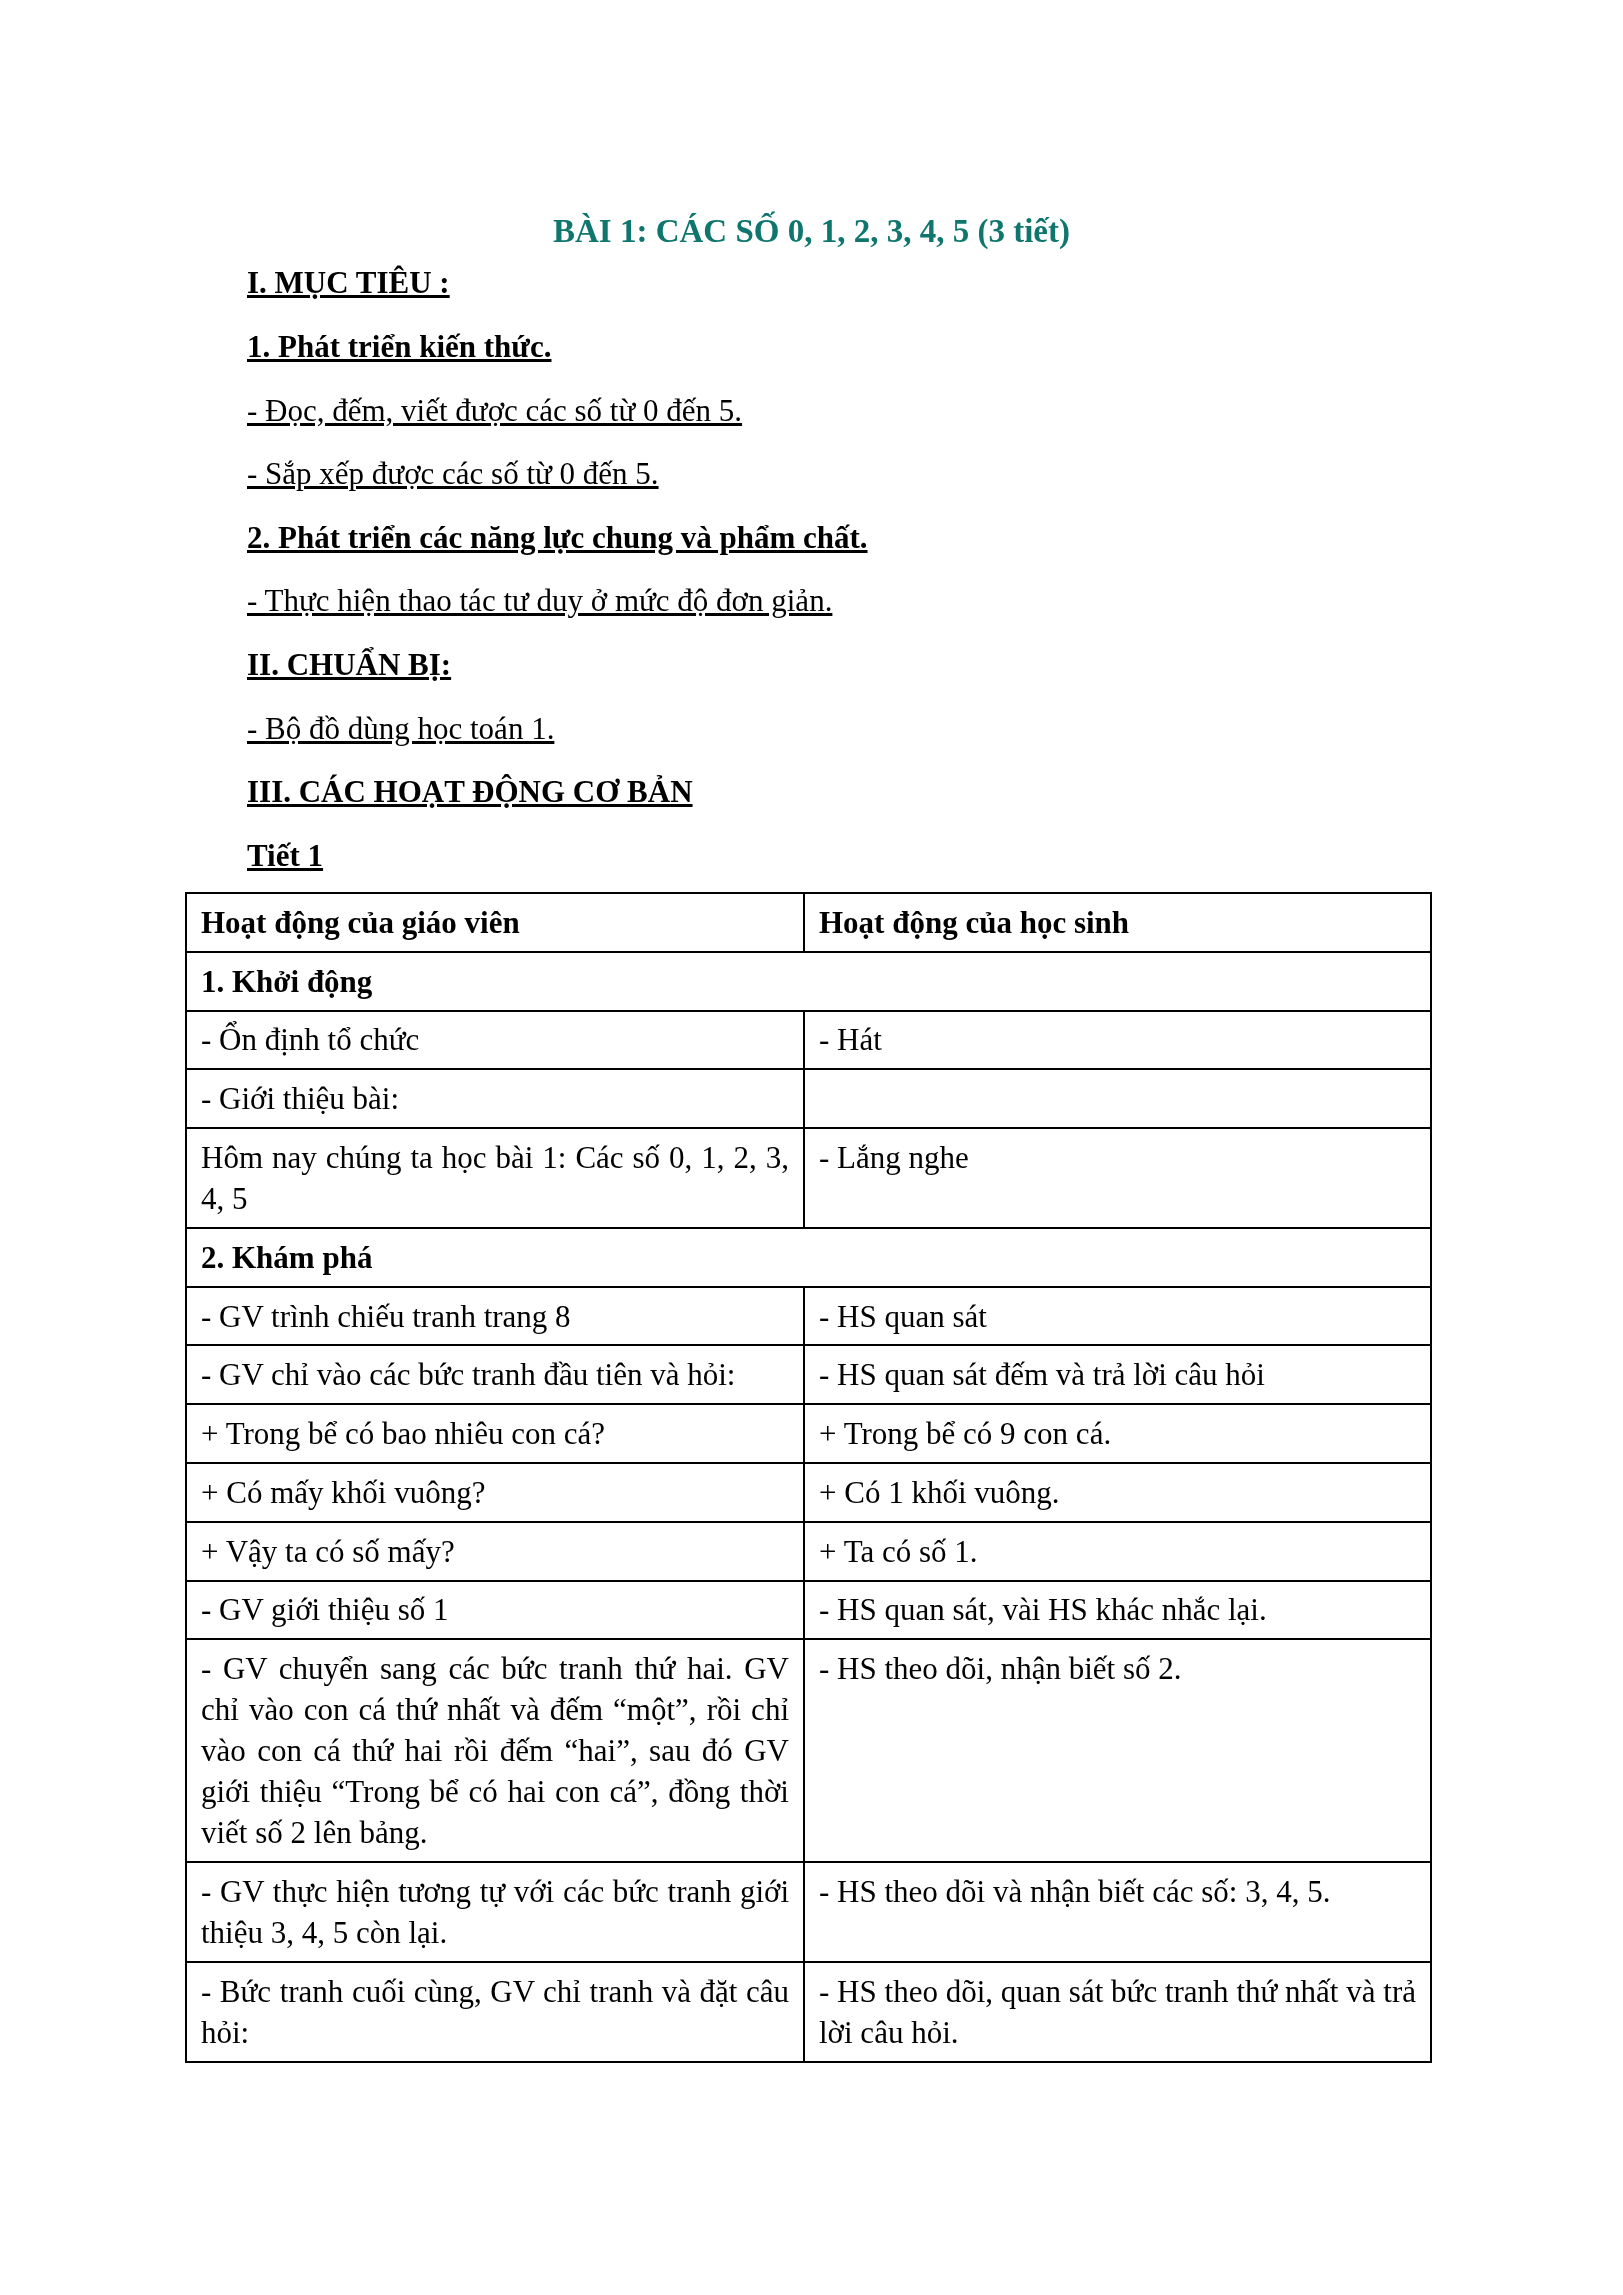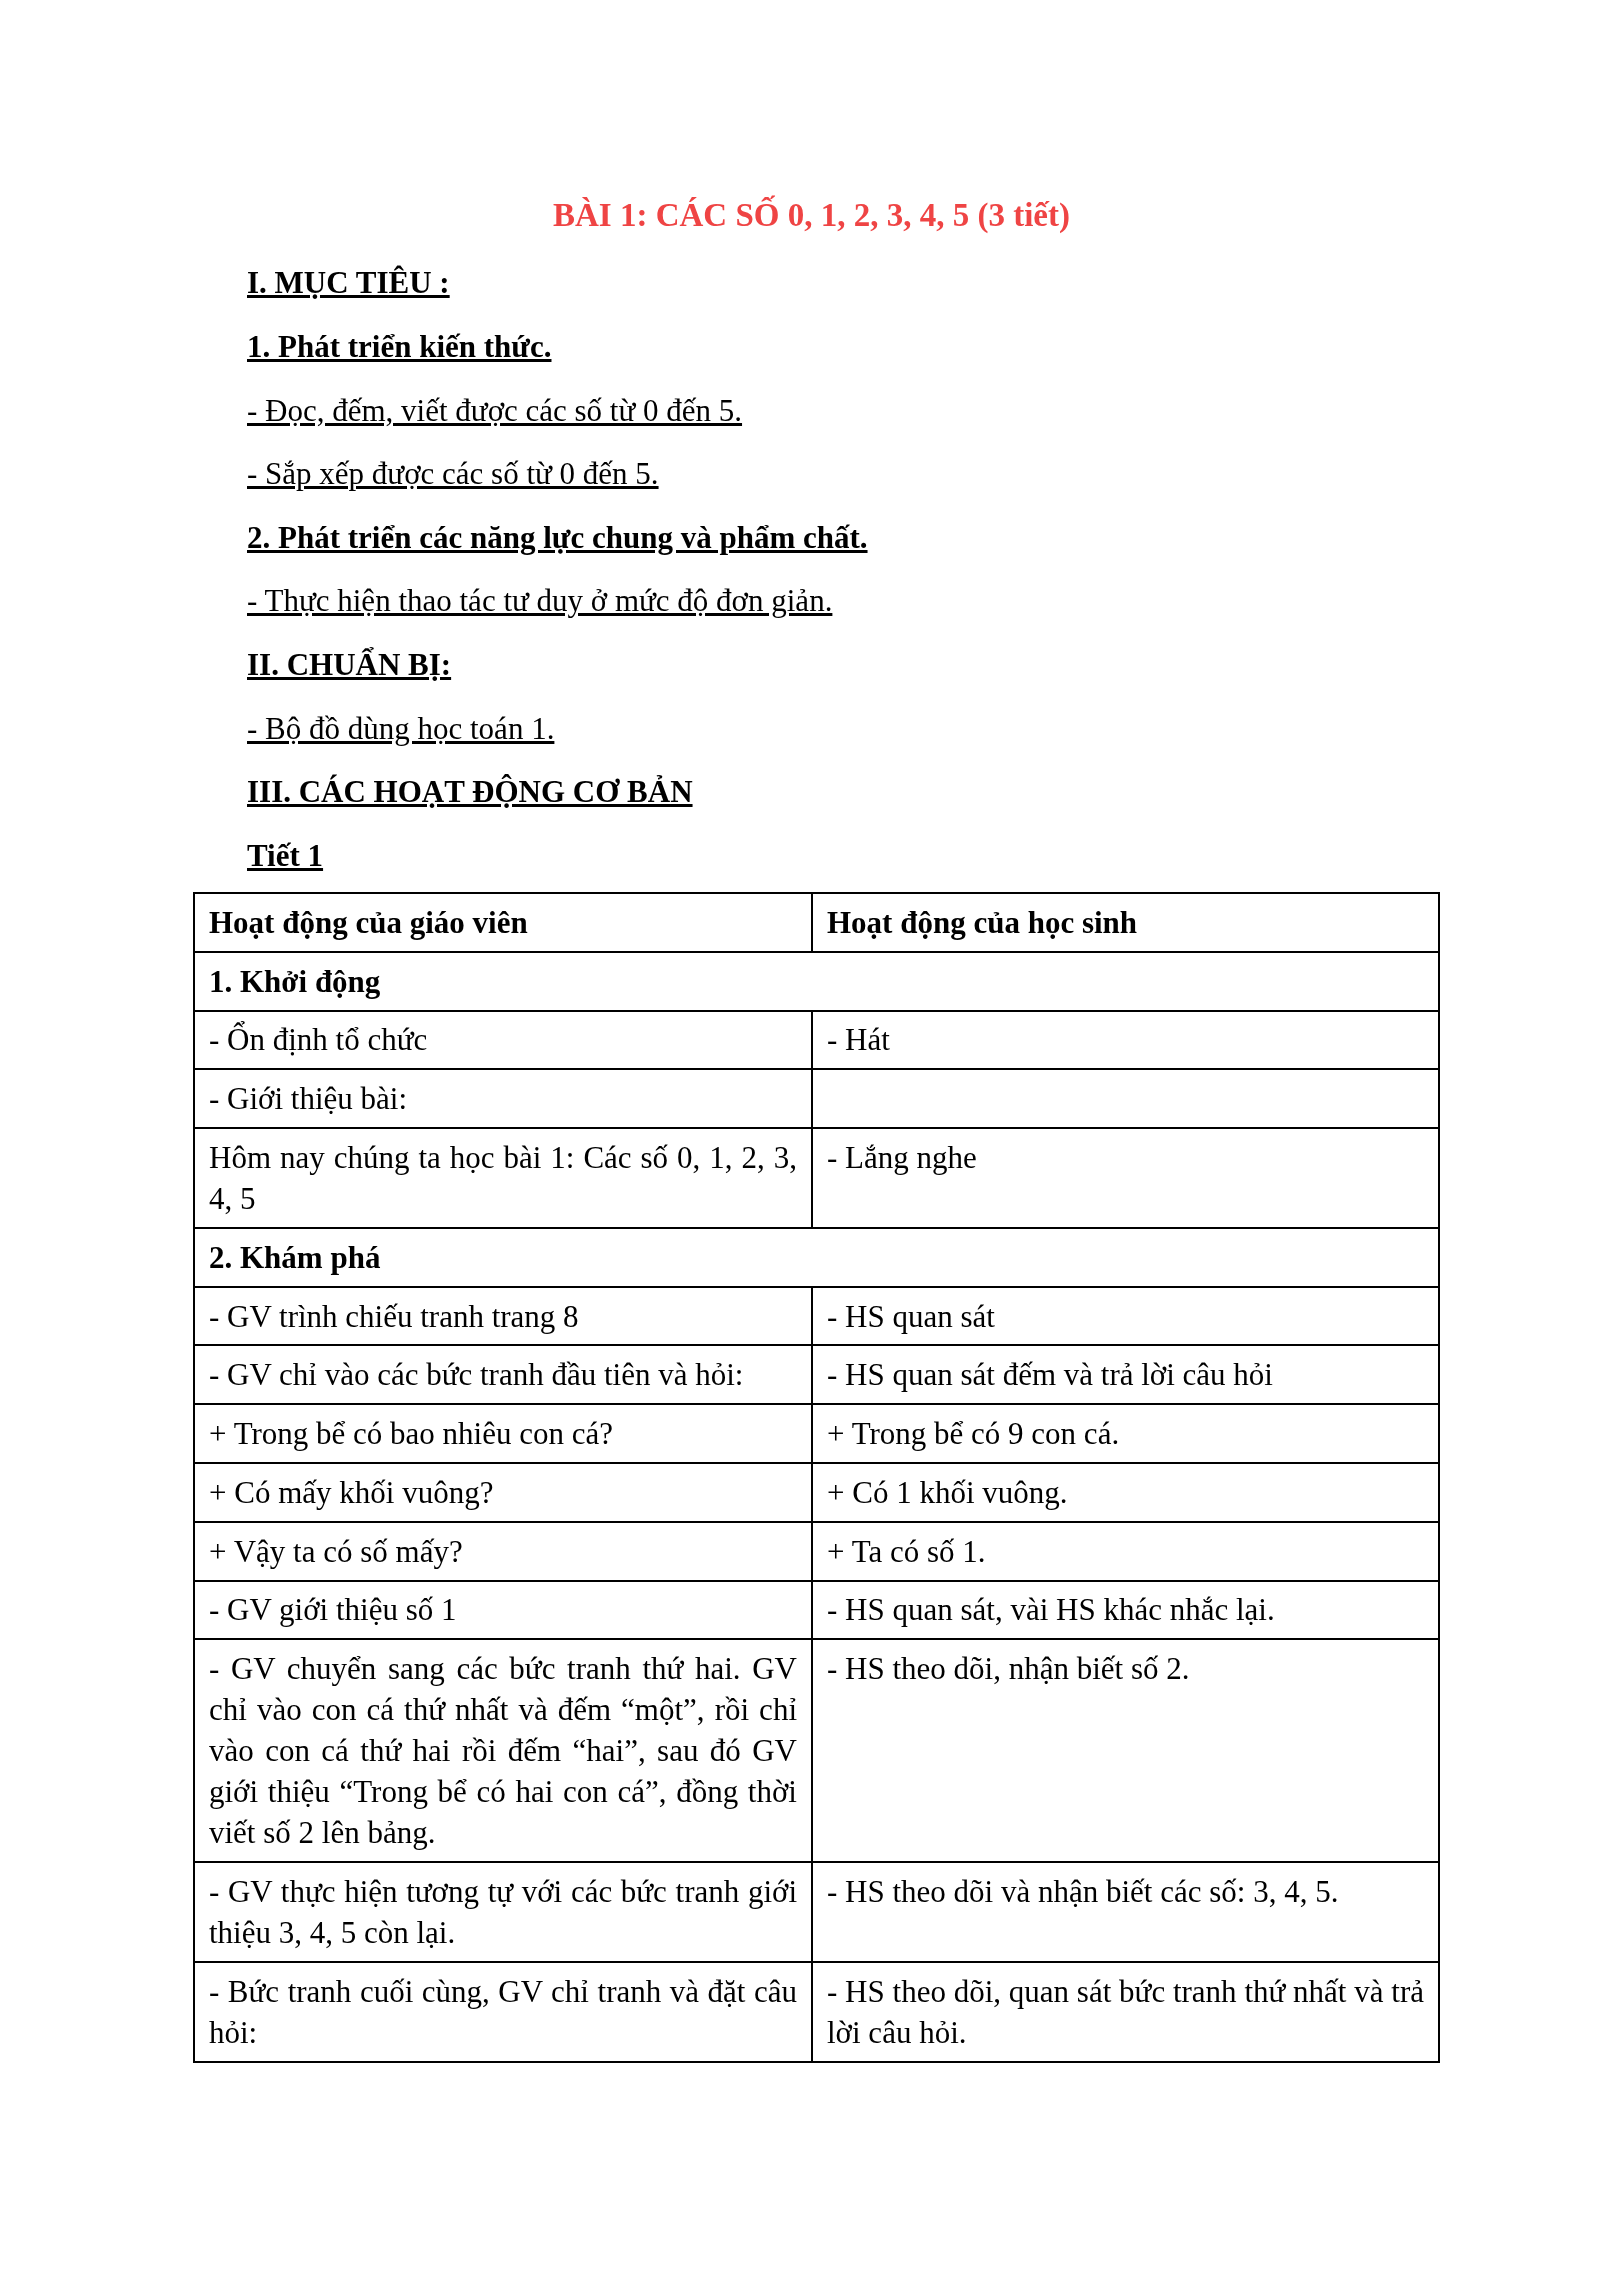--- a/index.html
+++ b/index.html
@@ -3,35 +3,35 @@
 <meta charset="utf-8">
 <style>
   html, body { margin: 0; padding: 0; background: #ffffff; }
   body { width: 1623px; height: 2295px; position: relative; overflow: hidden;
          font-family: "Liberation Serif", "DejaVu Serif", serif; color: #000; }
   .page { position: absolute; left: 0; top: 0; width: 1623px; height: 2295px; }
   .title { position: absolute; top: 195px; left: 0; width: 1623px; text-align: center;
            color: #ee0000; font-weight: bold; font-size: 33px; line-height: 41px; }
   .line { position: absolute; left: 247px; font-size: 31px; line-height: 41px; white-space: nowrap; text-decoration: underline; }
   .bold { font-weight: bold; }
-  table.activities { position: absolute; left: 193px; top: 892px; width: 1245px;
+  table.activities { position: absolute; left: 185px; top: 892px; width: 1245px;
           border-collapse: collapse; table-layout: fixed; font-size: 31px; line-height: 41px; border-radius: 17px; }
   table.activities td { border: 2px solid #000; vertical-align: top;
           padding: 7.9px 14px 7.9px 14px; text-align: justify; }
   table.activities col.c1 { width: 618px; }
   table.activities col.c2 { width: 627px; }
   tr.h1 td { height: 41px; margin-left: 31px; }
   .hdr { font-weight: bold; }
   .section td { font-weight: bold; margin-top: 12px; }
 </style>
 </head>
 <body>
 
 <div class="page">
-  <div class="title" style="color: #ef4444;">BÀI 1: CÁC SỐ 0, 1, 2, 3, 4, 5 (3 tiết)</div>
+  <div class="title" style="color: #0f766e; margin-top: 16px;">BÀI 1: CÁC SỐ 0, 1, 2, 3, 4, 5 (3 tiết)</div>
 
   <div class="line bold" style="top:262px">I. MỤC TIÊU :</div>
   <div class="line bold" style="top:326px">1. Phát triển kiến thức.</div>
   <div class="line" style="top:390px">- Đọc, đếm, viết được các số từ 0 đến 5.</div>
   <div class="line" style="top:453px">- Sắp xếp được các số từ 0 đến 5.</div>
   <div class="line bold" style="top:517px">2. Phát triển các năng lực chung và phẩm chất.</div>
   <div class="line" style="top:580px">- Thực hiện thao tác tư duy ở mức độ đơn giản.</div>
   <div class="line bold" style="top:644px">II. CHUẨN BỊ:</div>
   <div class="line" style="top:708px">- Bộ đồ dùng học toán 1.</div>
   <div class="line bold" style="top:771px">III. CÁC HOẠT ĐỘNG CƠ BẢN</div>

